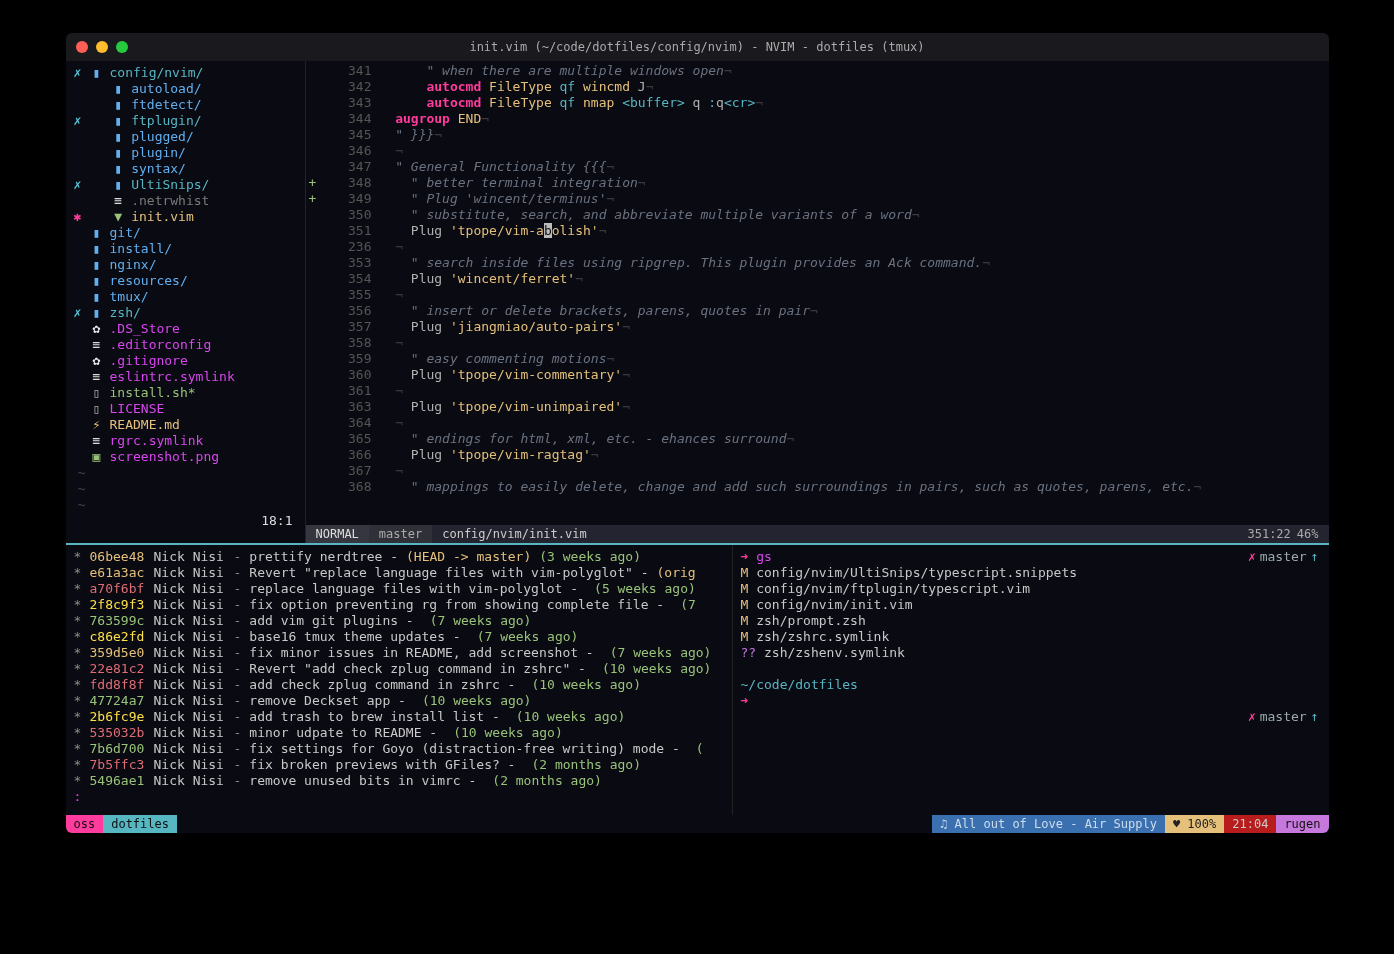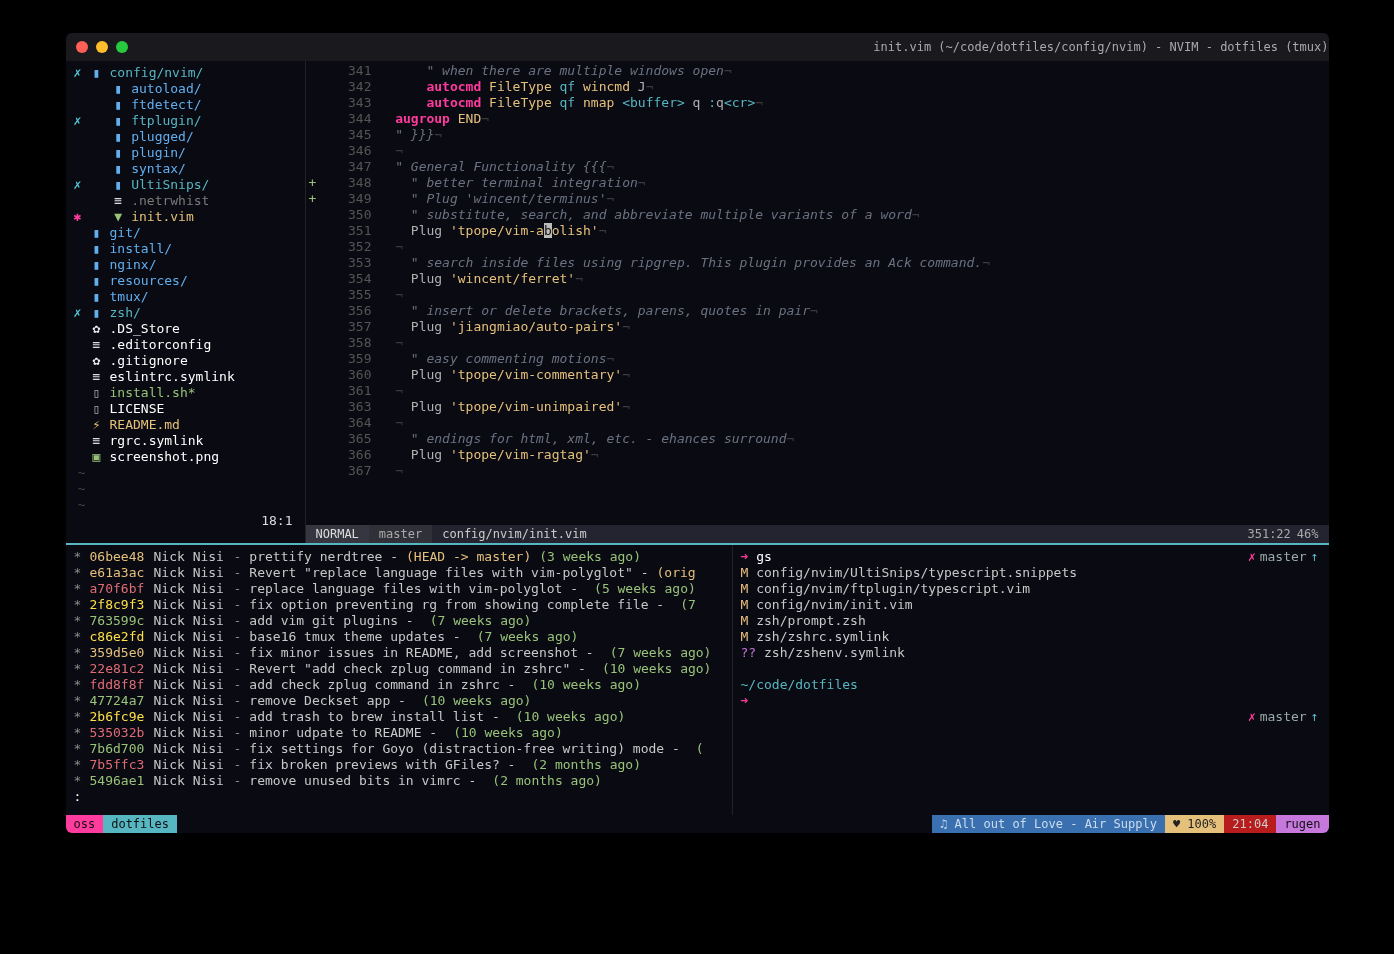--- a/index.html
+++ b/index.html
@@ -2,36 +2,36 @@
 <html><head>
 <meta charset="utf-8">
 <style>
 * { margin:0; padding:0; box-sizing:border-box; }
 html,body { background:#000; font-family:"SF Mono",Menlo,Consolas,monospace; font-size:13px; color:#b0b0b0; }
 .frame { width:1263px; height:800px; margin:33px auto 0; background:#0a0a12; border-radius:6px; overflow:hidden; display:flex; flex-direction:column; }
 .titlebar { height:28px; background:#1a1a1e; display:flex; align-items:center; padding:0 10px; position:relative; }
 .traffic { display:flex; gap:8px; }
 .dot { width:12px; height:12px; border-radius:50%; }
 .dot.r { background:#ff5f56; } .dot.y { background:#ffbd2e; } .dot.g { background:#27c93f; }
-.title { position:absolute; left:0; right:0; text-align:right; color:#aaa; font-size:12px; }
+.title { position:absolute; left:0; right:0; text-align:center; color:#aaa; font-size:12px; }
 .workspace { flex:1; display:flex; flex-direction:column; background:#0a0a12; }
 .top { display:flex; height:482px; }
 .tree { width:240px; padding:4px 6px; border-right:1px solid #222; overflow:hidden; }
 .tree-row { display:flex; align-items:center; gap:6px; height:16px; line-height:16px; white-space:nowrap; }
 .mark { width:12px; text-align:center; }
 .ico { width:14px; text-align:center; }
 .folder-ico { color:#61afef; }
 .gear-ico { color:#eee; }
 .file-ico { color:#aaa; }
 .bolt-ico { color:#e5c07b; }
 .img-ico { color:#98c379; }
 .doc-ico { color:#ddd; }
 .vim-ico { color:#98c379; }
 .cyan { color:#56b6c2; } .blue { color:#61afef; } .yel { color:#e5c07b; } .grn{color:#98c379;}
-.grey { color:#7a7a7a; } .mag { color:#ff3b9d; } .cy2 { color:#56c8d8; } .wh { color:#ffffff; }
+.grey { color:#7a7a7a; } .mag { color:#ff3b9d; } .cy2 { color:#56c8d8; } .wh { color:#d946ef; }
 .tree-status { display:flex; justify-content:flex-end; color:#ddd; padding-right:6px; height:16px; }
 .gutter { width:60px; text-align:right; color:#555; padding-right:8px; }
 .code { flex:1; display:flex; flex-direction:column; }
 .code-lines { flex:1; padding:2px 0; overflow:hidden; }
 .cl { display:flex; height:16px; line-height:16px; white-space:pre; }
 .sign { width:14px; text-align:center; }
 .sign.add { color:#98c379; }
 .cmt { color:#6a7280; font-style:italic; }
 .kw { color:#ff3b9d; font-weight:bold; }
 .fn { color:#e5c07b; }
@@ -198,35 +198,36 @@
             <div class="cl"><span class="sign "></span><span class="gutter">342</span><span>      <span class="kw">autocmd</span> <span class="fn">FileType</span> <span class="type">qf</span> <span class="fn">wincmd</span> J<span class="eol">¬</span></span></div>
             <div class="cl"><span class="sign "></span><span class="gutter">343</span><span>      <span class="kw">autocmd</span> <span class="fn">FileType</span> <span class="type">qf</span> <span class="fn">nmap</span> <span class="ang">&lt;buffer&gt;</span> q <span class="op">:</span>q<span class="ang">&lt;cr&gt;</span><span class="eol">¬</span></span></div>
             <div class="cl"><span class="sign "></span><span class="gutter">344</span><span>  <span class="kw">augroup</span> <span class="fn">END</span><span class="eol">¬</span></span></div>
             <div class="cl"><span class="sign "></span><span class="gutter">345</span><span>  <span class="cmt">" }}}</span><span class="eol">¬</span></span></div>
             <div class="cl"><span class="sign "></span><span class="gutter">346</span><span>  <span class="eol">¬</span></span></div>
             <div class="cl"><span class="sign "></span><span class="gutter">347</span><span>  <span class="cmt">" General Functionality {{{</span><span class="eol">¬</span></span></div>
             <div class="cl"><span class="sign add">+</span><span class="gutter">348</span><span>    <span class="cmt">" better terminal integration</span><span class="eol">¬</span></span></div>
             <div class="cl"><span class="sign add">+</span><span class="gutter">349</span><span>    <span class="cmt">" Plug 'wincent/terminus'</span><span class="eol">¬</span></span></div>
             <div class="cl"><span class="sign "></span><span class="gutter">350</span><span>    <span class="cmt">" substitute, search, and abbreviate multiple variants of a word</span><span class="eol">¬</span></span></div>
             <div class="cl"><span class="sign "></span><span class="gutter">351</span><span>    Plug <span class="str">'tpope/vim-a<span class="cursor">b</span>olish'</span><span class="eol">¬</span></span></div>
-            <div class="cl"><span class="sign "></span><span class="gutter">352</span><span>  <span class="eol">¬</span></span></div>
+            <div class="cl"><span class="sign "></span><span class="gutter">236</span><span>  <span class="eol">¬</span></span></div>
             <div class="cl"><span class="sign "></span><span class="gutter">353</span><span>    <span class="cmt">" search inside files using ripgrep. This plugin provides an Ack command.</span><span class="eol">¬</span></span></div>
             <div class="cl"><span class="sign "></span><span class="gutter">354</span><span>    Plug <span class="str">'wincent/ferret'</span><span class="eol">¬</span></span></div>
             <div class="cl"><span class="sign "></span><span class="gutter">355</span><span>  <span class="eol">¬</span></span></div>
             <div class="cl"><span class="sign "></span><span class="gutter">356</span><span>    <span class="cmt">" insert or delete brackets, parens, quotes in pair</span><span class="eol">¬</span></span></div>
             <div class="cl"><span class="sign "></span><span class="gutter">357</span><span>    Plug <span class="str">'jiangmiao/auto-pairs'</span><span class="eol">¬</span></span></div>
             <div class="cl"><span class="sign "></span><span class="gutter">358</span><span>  <span class="eol">¬</span></span></div>
             <div class="cl"><span class="sign "></span><span class="gutter">359</span><span>    <span class="cmt">" easy commenting motions</span><span class="eol">¬</span></span></div>
             <div class="cl"><span class="sign "></span><span class="gutter">360</span><span>    Plug <span class="str">'tpope/vim-commentary'</span><span class="eol">¬</span></span></div>
             <div class="cl"><span class="sign "></span><span class="gutter">361</span><span>  <span class="eol">¬</span></span></div>
             <div class="cl"><span class="sign "></span><span class="gutter">363</span><span>    Plug <span class="str">'tpope/vim-unimpaired'</span><span class="eol">¬</span></span></div>
             <div class="cl"><span class="sign "></span><span class="gutter">364</span><span>  <span class="eol">¬</span></span></div>
             <div class="cl"><span class="sign "></span><span class="gutter">365</span><span>    <span class="cmt">" endings for html, xml, etc. - ehances surround</span><span class="eol">¬</span></span></div>
             <div class="cl"><span class="sign "></span><span class="gutter">366</span><span>    Plug <span class="str">'tpope/vim-ragtag'</span><span class="eol">¬</span></span></div>
             <div class="cl"><span class="sign "></span><span class="gutter">367</span><span>  <span class="eol">¬</span></span></div>
+            <div class="cl"><span class="sign "></span><span class="gutter">368</span><span>    <span class="cmt">" mappings to easily delete, change and add such surroundings in pairs, such as quotes, parens, etc.</span><span class="eol">¬</span></span></div>
           </div>
         <div class="statusbar">
           <div class="sb-mode">NORMAL</div>
           <div class="sb-branch"> <span>master</span></div>
           <div class="sb-file"> <span>config/nvim/init.vim</span></div>
           <div class="sb-right">
             <span></span>
             <span>351:22</span>
             <span>46%</span>
           </div>

